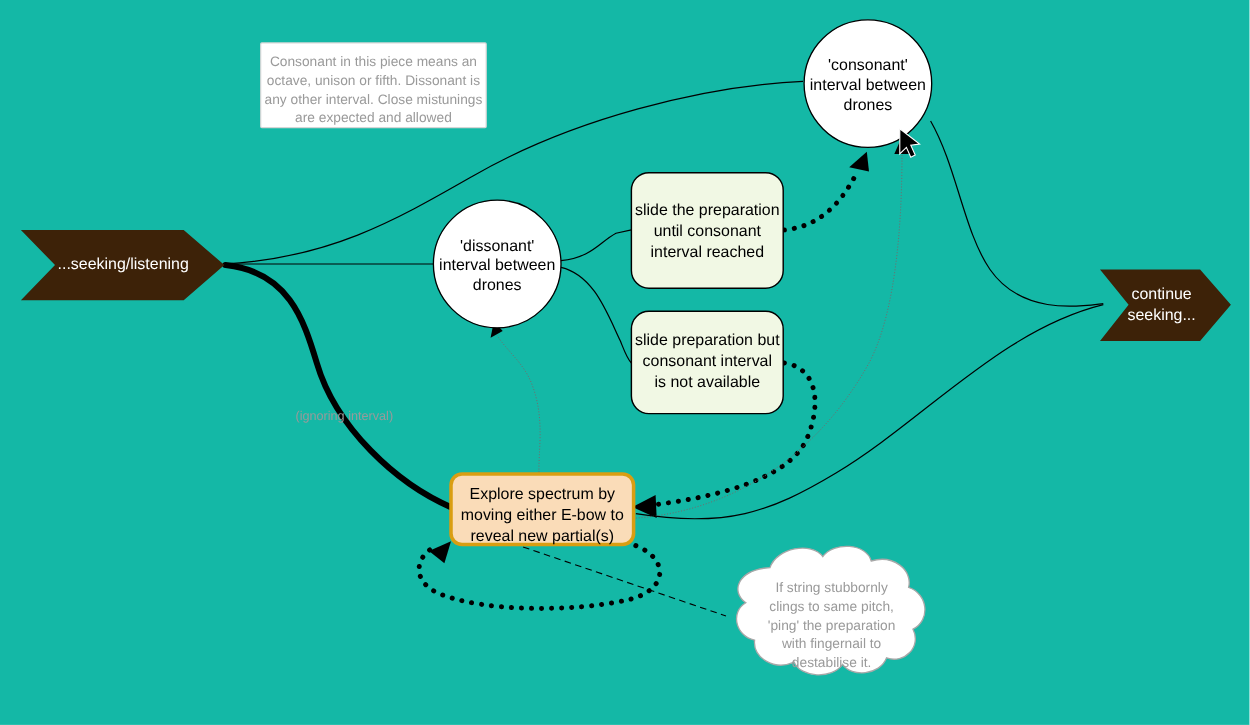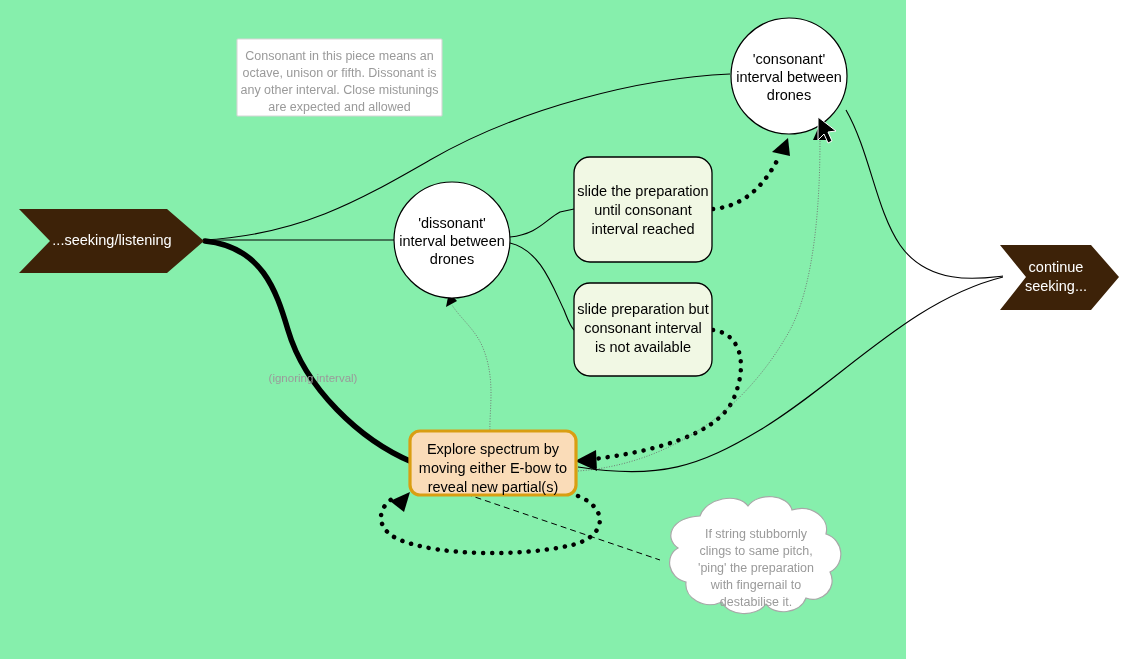--- a/index.html
+++ b/index.html
@@ -8,23 +8,23 @@
     background: #ffffff;
   }
   body {
     width: 1136px;
     height: 659px;
     font-family: "Liberation Sans", sans-serif;
     overflow: hidden;
   }
   #diagram-root {
     position: relative;
-    width: 906px;
+    width: 1136px;
     height: 659px;
-    background: #86efac;
+    background: #14b8a6;
   }
   svg#diagram-svg {
     position: absolute;
     left: 0;
     top: 0;
     width: 1136px;
     height: 659px;
     display: block;
   }
   .node-text {

